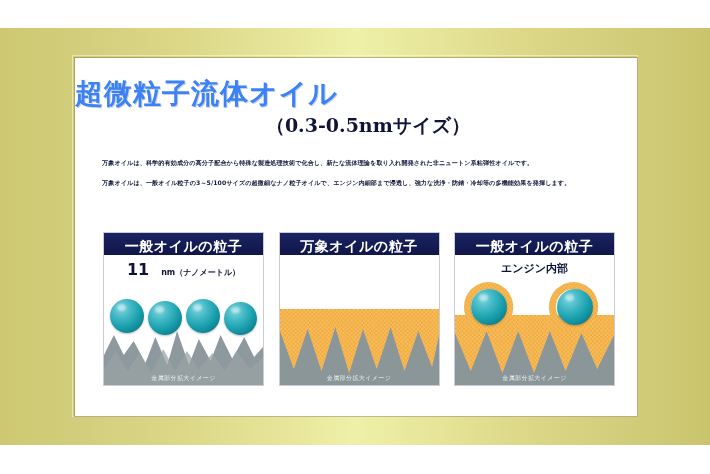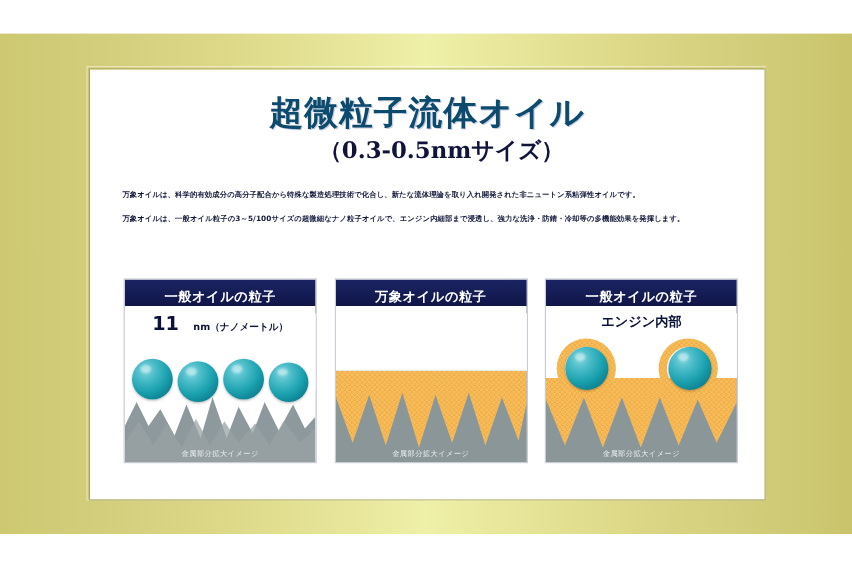--- a/index.html
+++ b/index.html
@@ -30,26 +30,26 @@
 
   
   .card {
     position: absolute; left: 75px; top: 58px; width: 562px; height: 358px;
     background: #ffffff;
   }
 
   
   .title {
     position: absolute; left: 0; top: 17px; width: 562px;
-    text-align: center;
+    text-align: left;
     font-family: "DejaVu Serif", "Liberation Serif", serif;
     font-weight: bold;
     font-size: 28px;
     letter-spacing: 1px;
-    color: #0c4a6e;
+    color: #3b82f6;
     text-shadow: 1px 1px 0 rgba(160,170,200,0.55);
   }
   .subtitle {
     position: absolute; left: 12px; top: 55px; width: 562px;
     text-align: center;
     font-family: "DejaVu Serif", "Liberation Serif", serif;
     font-weight: bold;
     font-size: 19px;
     color: #11143a;
   }
@@ -79,21 +79,21 @@
     border: 1px solid #c9ccd4;
     position: relative;
     overflow: hidden;
   }
   .panel-header {
     height: 28px; width: 100%;
     background: linear-gradient(180deg,#1b2463 0%, #131a50 55%, #0d1240 100%);
     color: #ffffff;
     font-family: "DejaVu Serif", "Liberation Serif", serif;
     font-weight: bold;
-    font-size: 11px;
+    font-size: 14px;
     display: flex; align-items: center; justify-content: center;
     letter-spacing: 0.5px;
   }
   .panel-body {
     position: absolute; left: 0; top: 22px; width: 100%; height: 132px;
     background: #ffffff;
     overflow: hidden;
   }
   .panel-caption {
     position: absolute; left: 0; bottom: 4px; width: 100%;

